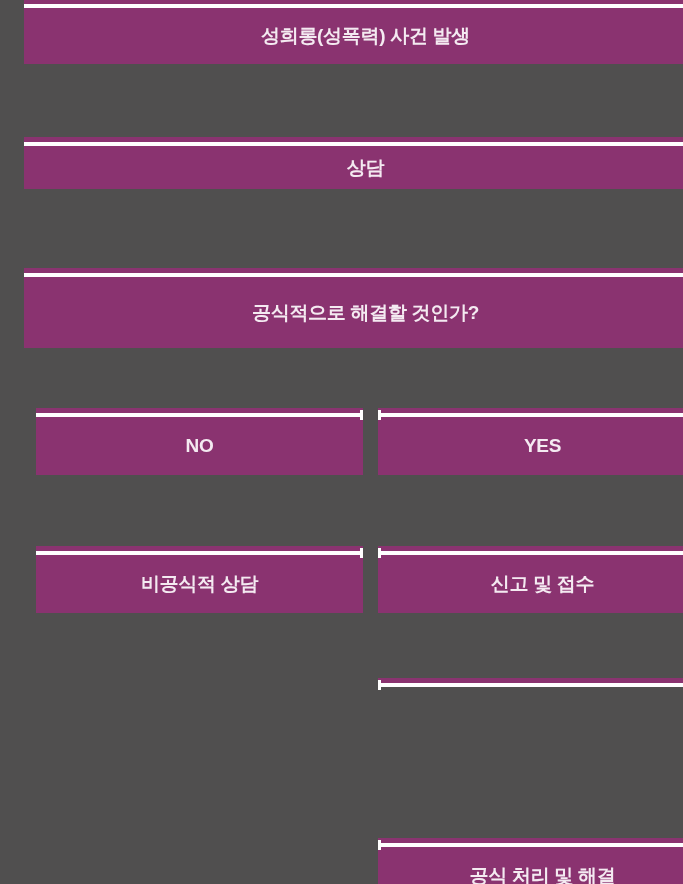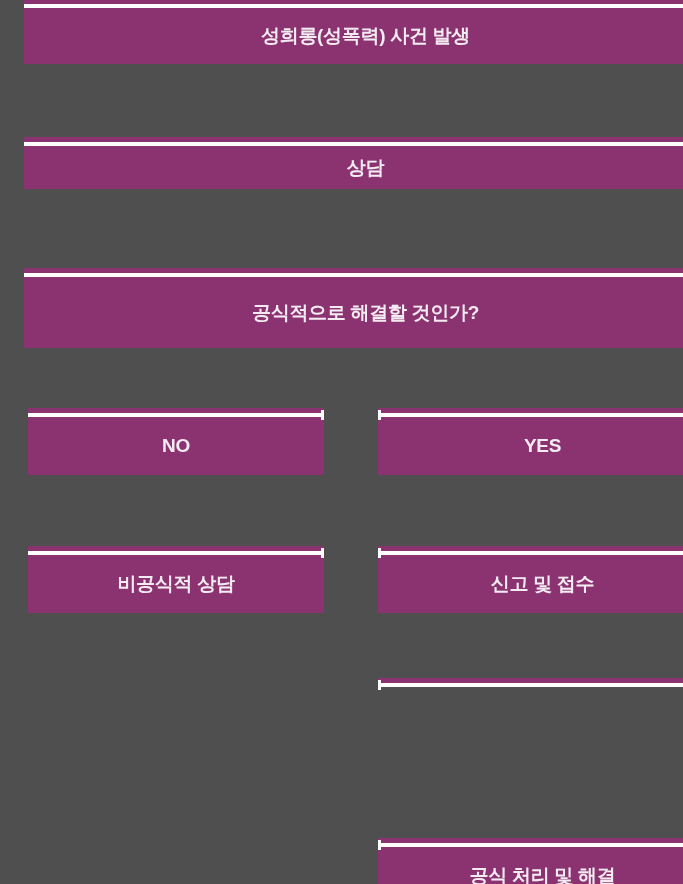--- a/index.html
+++ b/index.html
@@ -41,21 +41,21 @@
   .r1{top:0;height:64px;}
   .r2{top:137px;height:52px;}
   .r3{top:268px;height:80px;}
   .r4{top:408px;height:67px;}
   .r5{top:546px;height:67px;}
   .r6{top:678px;height:67px;}
   .r7{top:838px;height:66px;}
 
   
   .col-full{left:0;width:683px;}
-  .col-left{left:4px;width:296px;}
+  .col-left{left:12px;width:327px;}
   .col-right{left:354px;width:329px;}
 </style>
 </head>
 <body>
 
 <div class="canvas">
 
   <div class="bar r1 col-full cap-r">
     <div class="sliver"></div>
     <div class="rule"></div>

